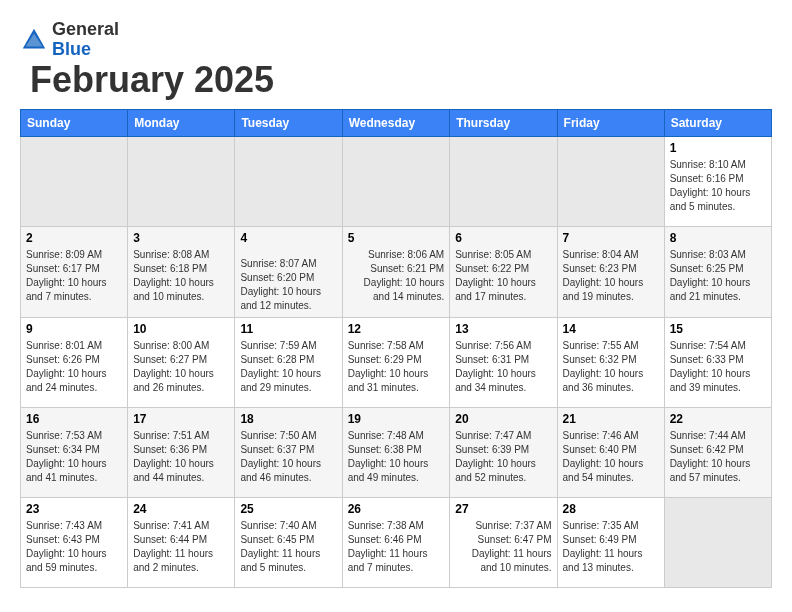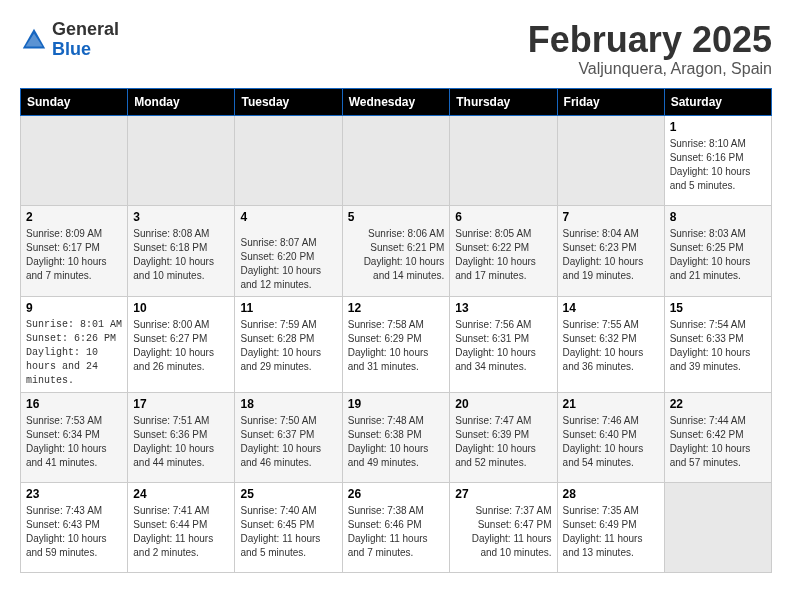--- a/index.html
+++ b/index.html
@@ -8,20 +8,21 @@
       background: #fff;
       width: 792px;
       min-height: 612px;
       padding: 20px;
     }
     .header-area {
       display: flex;
       justify-content: space-between;
       align-items: flex-start;
       margin-bottom: 10px;
+      flex-direction: column;
     }
     .logo {
       display: flex;
       align-items: center;
       gap: 4px;
     }
     .logo-text {
       font-size: 18px;
       font-weight: bold;
       line-height: 1.1;
@@ -45,21 +46,21 @@
     .location {
       font-size: 16px;
       color: #555;
     }
     table {
       width: 100%;
       border-collapse: collapse;
       font-size: 11px;
     }
     thead tr th {
-      background-color: #000000;
+      background-color: #3b82f6;
       color: #fff;
       text-align: left;
       padding: 6px 6px;
       font-size: 12px;
       font-weight: bold;
       border: 1px solid #1565c0;
     }
     tbody tr td {
       vertical-align: top;
       border: 1px solid #ccc;
@@ -98,21 +99,20 @@
       <polygon points="15,3 27,24 3,24" fill="#1565c0"></polygon>
       <polygon points="15,8 24,22 6,22" fill="#fff" opacity="0.3"></polygon>
     </svg>
     <div class="logo-text">
       <span class="logo-general">General</span><br>
       <span class="logo-blue">Blue</span>
     </div>
   </div>
   <div class="title-area">
     <div class="month-title">February 2025</div>
-    <div class="location">Valjunquera, Aragon, Spain</div>
   </div>
 </div>
 
 <table>
   <thead>
     <tr>
     <th>Sunday</th>
         <th>Monday</th>
         <th>Tuesday</th>
         <th>Wednesday</th>
@@ -176,21 +176,21 @@
         <td>
           <span class="day-number">8</span>
           <div class="day-info" style="white-space: pre-line;">Sunrise: 8:03 AM
 Sunset: 6:25 PM
 Daylight: 10 hours and 21 minutes.</div>
         </td>
       </tr>
       <tr>
         <td>
           <span class="day-number">9</span>
-          <div class="day-info" style="white-space: pre-line; font-family: Liberation Mono, monospace;">Sunrise: 8:01 AM
+          <div class="day-info" style="white-space: pre-line;">Sunrise: 8:01 AM
 Sunset: 6:26 PM
 Daylight: 10 hours and 24 minutes.</div>
         </td>
         <td>
           <span class="day-number">10</span>
           <div class="day-info" style="white-space: pre-line;">Sunrise: 8:00 AM
 Sunset: 6:27 PM
 Daylight: 10 hours and 26 minutes.</div>
         </td>
         <td>

